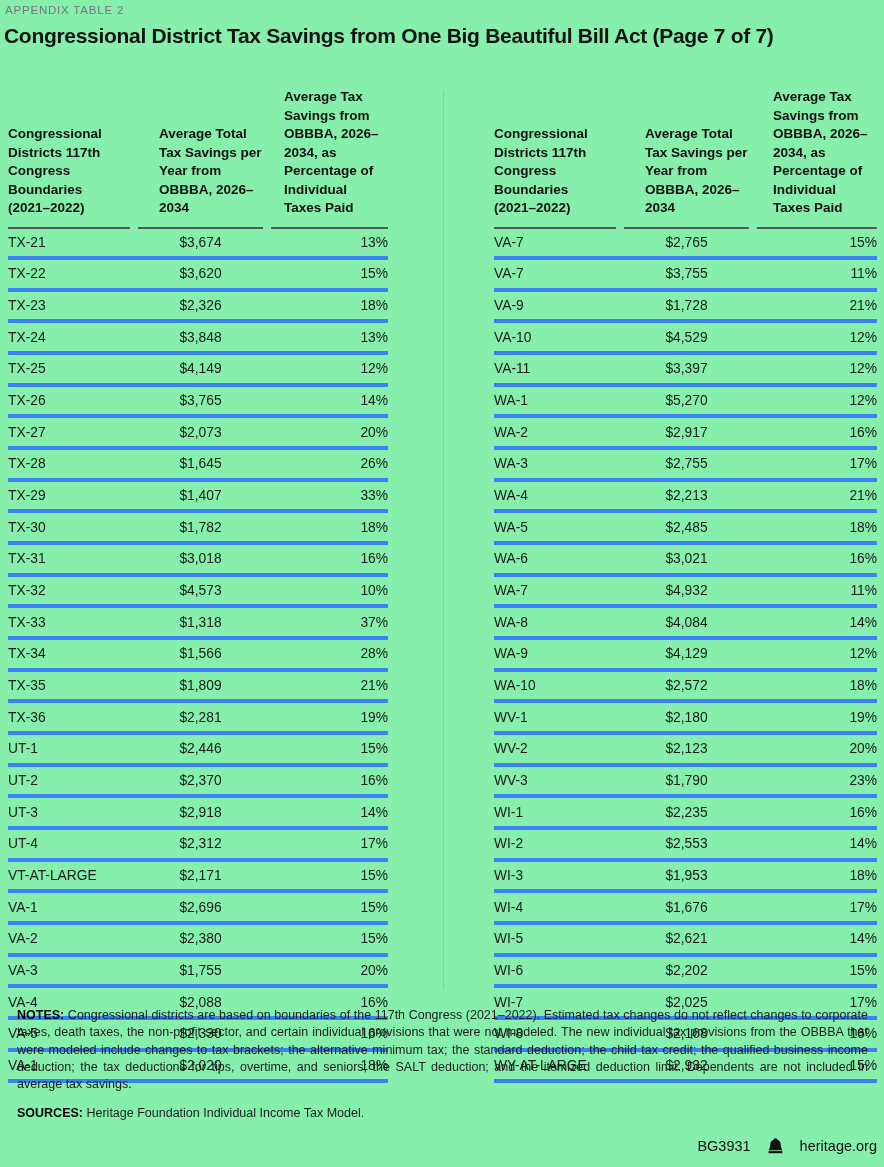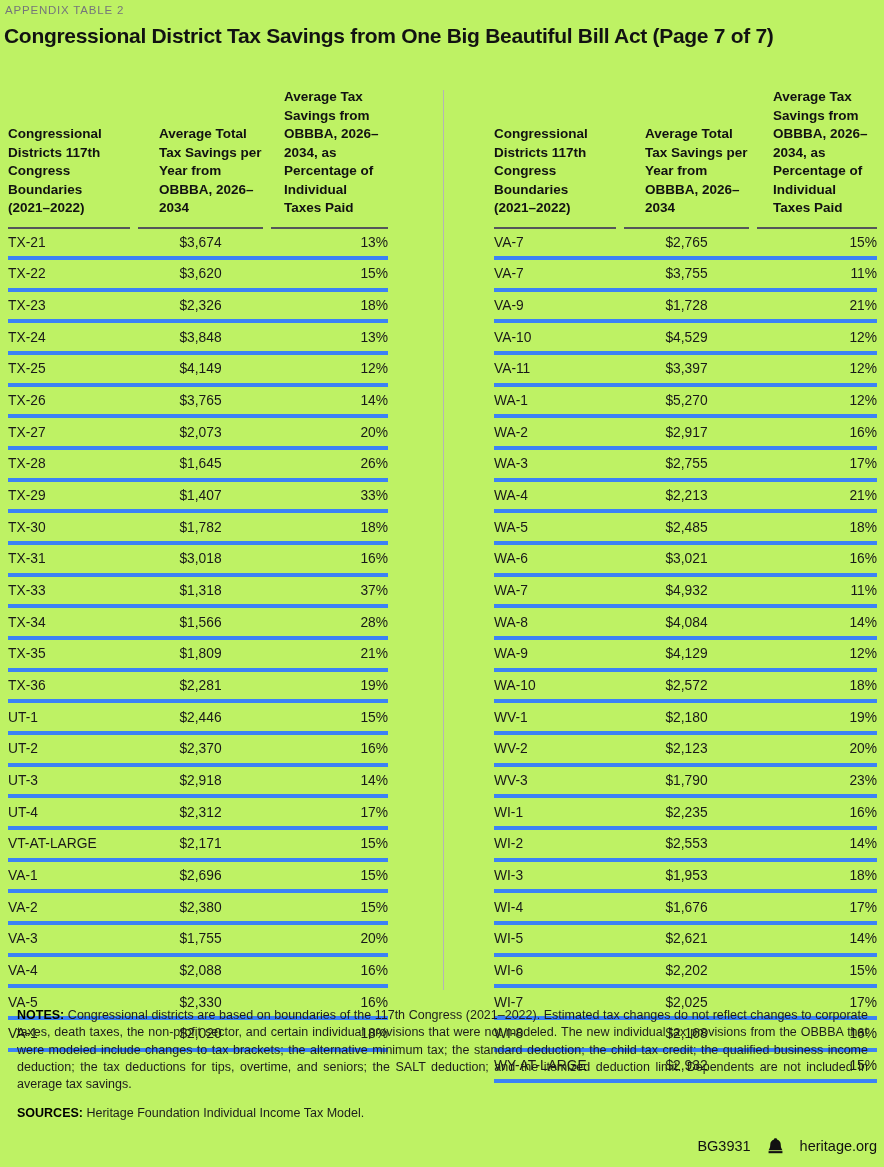--- a/index.html
+++ b/index.html
@@ -1,19 +1,19 @@
 <!DOCTYPE html>
 <html><head>
 <meta charset="utf-8">
 <style>
   html,body{margin:0;padding:0;background:#ffffff;}
   .page{
     position:relative;
     width:884px;height:1167px;
-    background:#bef264;
+    background:#86efac;
     font-family:"Liberation Sans","DejaVu Sans",sans-serif;
     color:#1a1a1a;
     overflow:hidden;
   }
   .eyebrow{
     position:absolute;left:5px;top:4px;
     font-size:11.5px;letter-spacing:.8px;
     color:#75767a;
   }
   .title{
@@ -137,20 +137,25 @@
           <div class="td district">TX-30</div>
           <div class="td savings">$1,782</div>
           <div class="td pct">18%</div>
         </div>
         <div class="trow">
           <div class="td district">TX-31</div>
           <div class="td savings">$3,018</div>
           <div class="td pct">16%</div>
         </div>
         <div class="trow">
+          <div class="td district">TX-32</div>
+          <div class="td savings">$4,573</div>
+          <div class="td pct">10%</div>
+        </div>
+        <div class="trow">
           <div class="td district">TX-33</div>
           <div class="td savings">$1,318</div>
           <div class="td pct">37%</div>
         </div>
         <div class="trow">
           <div class="td district">TX-34</div>
           <div class="td savings">$1,566</div>
           <div class="td pct">28%</div>
         </div>
         <div class="trow">

